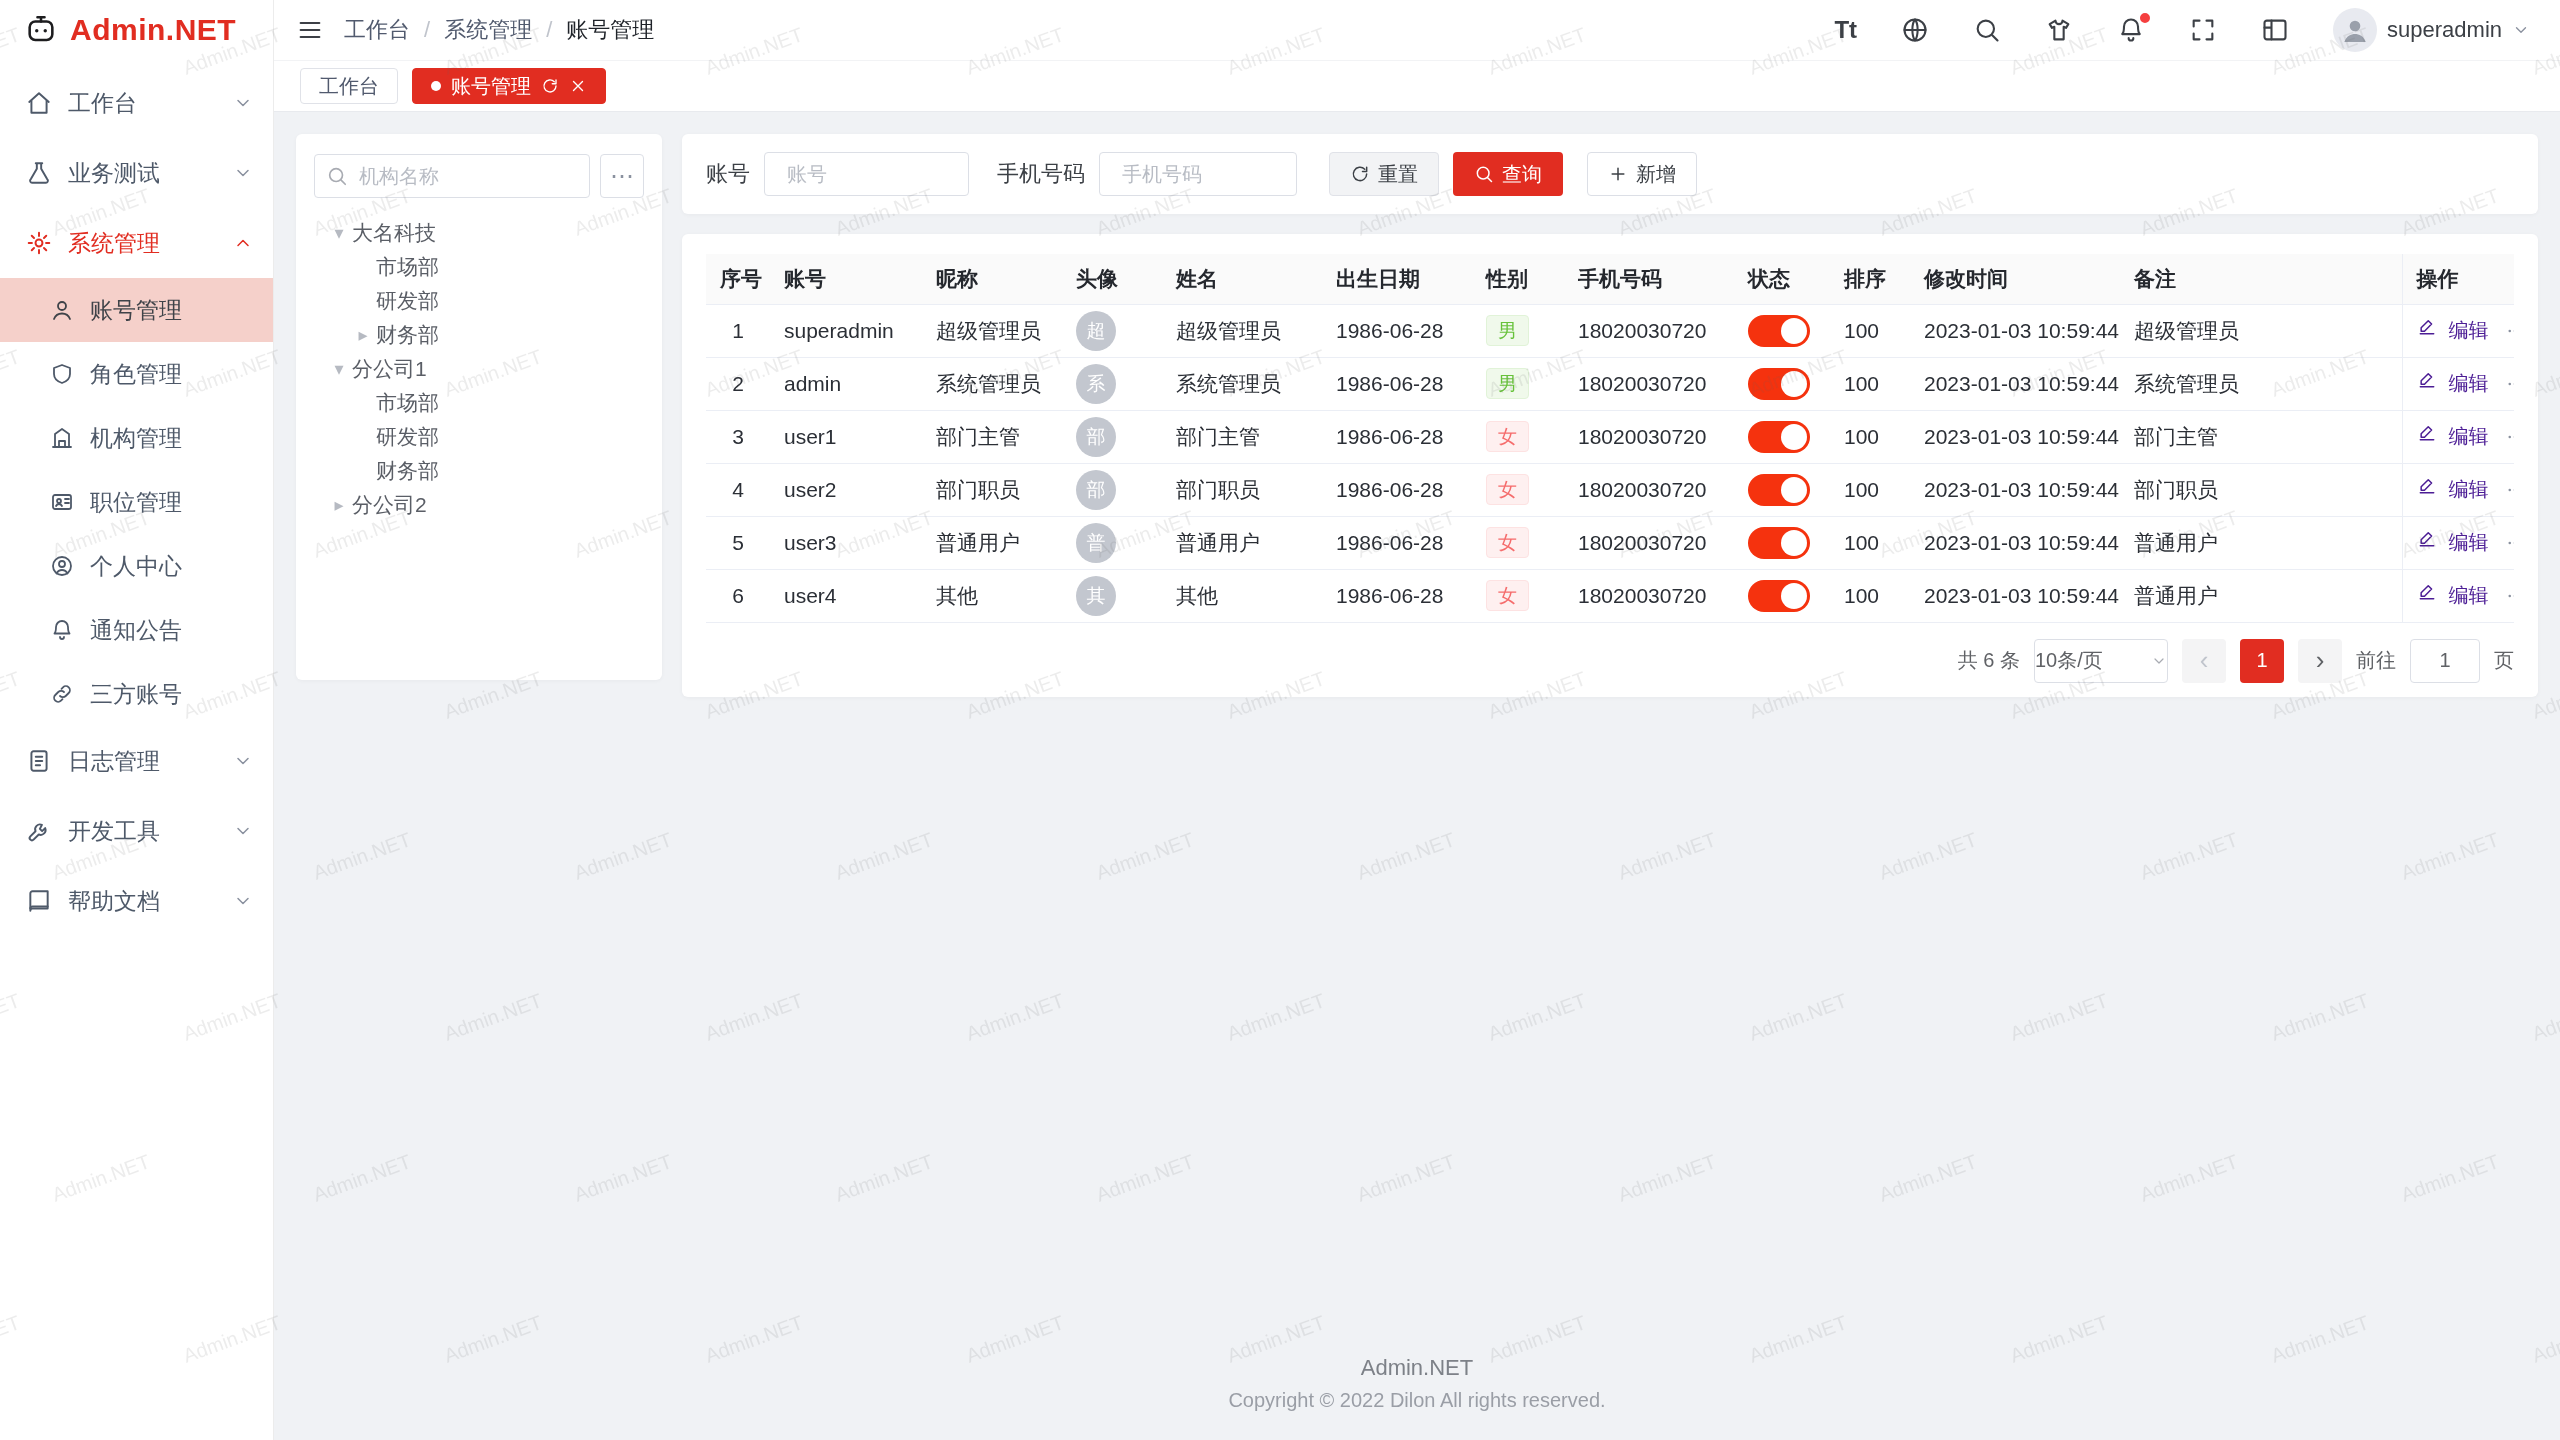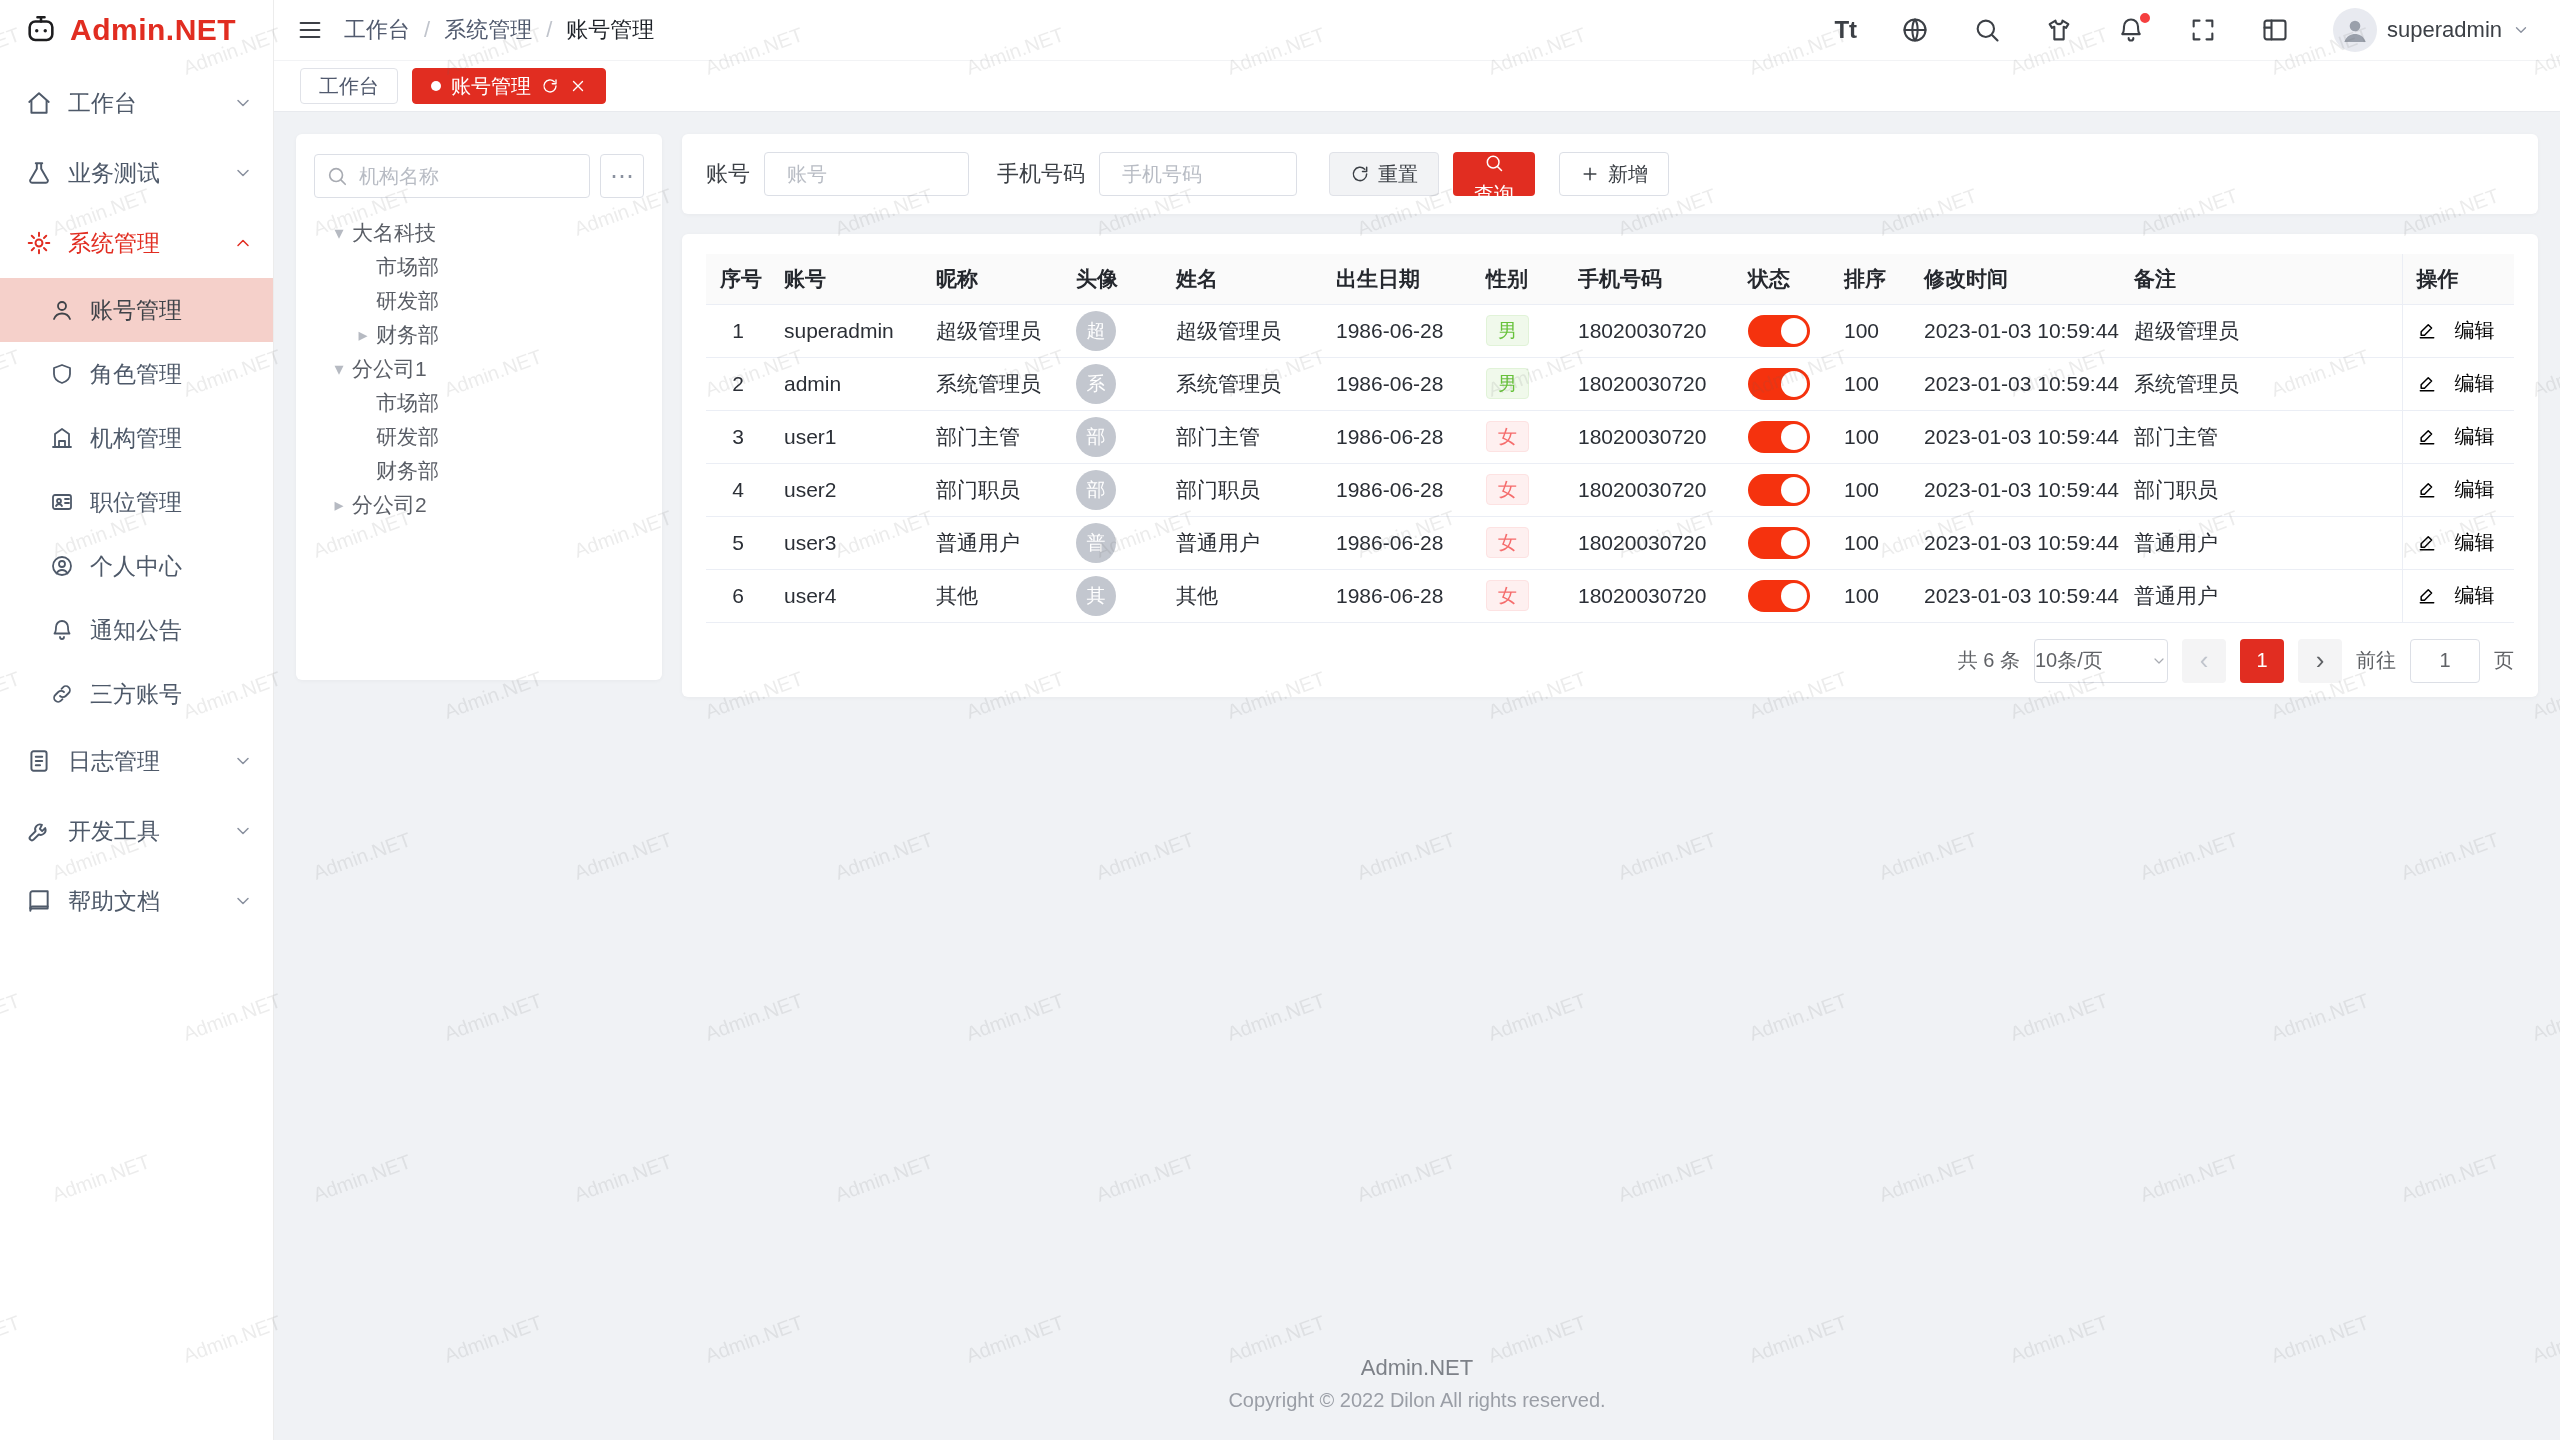--- a/index.html
+++ b/index.html
@@ -61,36 +61,36 @@
   .tree-caret { width:26px; color:#b6bac2; font-size:18px; text-align:center; flex-shrink:0; }
 
   .right-col { flex:1; min-width:0; display:flex; flex-direction:column; gap:20px; }
   .filter-card { height:80px; display:flex; align-items:center; padding:0 24px; gap:14px; }
   .f-label { font-size:22px; color:#3c4046; white-space:nowrap; }
   .f-label.ml { margin-left:14px; }
   .acc-input { width:205px; } .ph-input { width:198px; }
   .btn { height:44px; display:inline-flex; align-items:center; gap:8px; padding:0 20px; border-radius:4px; font-size:20px; cursor:pointer; border:1px solid transparent; white-space:nowrap; }
   .btn .b-icon { width:20px; height:20px; }
   .btn-reset { background:#f2f3f5; border-color:#e0e2e8; color:#3c4046; margin-left:18px; }
-  .btn-query { background:#e12d21; color:#fff;flex-direction:column; }
+  .btn-query { background:#e12d21; color:#fff; }
   .btn-add { background:#fff; border-color:#dcdfe6; color:#3c4046; margin-left:10px; }
 
   .table-card { padding:20px 24px 14px; }
   table { width:100%; border-collapse:collapse; table-layout:fixed; font-size:21px; }
   thead th { background:#fafafa; height:50px; text-align:left; padding:0 14px; color:#25282e; font-weight:600; border-bottom:1px solid #ebeef5; white-space:nowrap; }
   tbody td { height:53px; padding:0 14px; border-bottom:1px solid #ebeef5; color:#2b2f36; white-space:nowrap; overflow:hidden; }
   th.center, td.center { text-align:center; }
   th.op, td.op { border-left:1px solid #ebeef5; }
   .tavatar { width:40px; height:40px; border-radius:50%; background:#c3c7cf; color:#fff; display:inline-flex; align-items:center; justify-content:center; font-size:19px; }
   .badge { display:inline-block; padding:3px 11px; border-radius:4px; font-size:19px; line-height:1.25; }
   .badge.m { color:#67c23a; background:#f0f9eb; border:1px solid #e1f3d8; }
   .badge.f { color:#f56c6c; background:#fef0f0; border:1px solid #fde2e2; }
   .toggle { width:62px; height:32px; border-radius:16px; background:#f5320e; position:relative; display:inline-block; vertical-align:middle; cursor:pointer; }
   .toggle::after { content:""; position:absolute; right:3px; top:3px; width:26px; height:26px; border-radius:50%; background:#fff; }
-  .edit-link { color:#000000; display:inline-flex; align-items:center; gap:18px; font-size:20px; cursor:pointer; vertical-align:middle; }
+  .edit-link { color:#4c1d95; display:inline-flex; align-items:flex-start; gap:12px; font-size:20px; cursor:pointer; vertical-align:middle; }
   .ei { width:20px; height:20px; display:inline-block; }
   .row-dots { display:inline-block; width:24px; height:18px; color:#8a919f; margin-left:14px; cursor:pointer; vertical-align:middle; }
 
   .pager { display:flex; justify-content:flex-end; align-items:center; gap:14px; margin-top:16px; font-size:20px; color:#606266; }
   .size-select { height:44px; min-width:134px; border:1px solid #dcdfe6; border-radius:4px; display:flex; align-items:center; justify-content:space-between; gap:10px; padding:0 0; cursor:pointer; }
   .ss-chev { width:16px; height:16px; color:#a8abb2; }
   .pg-btn { width:44px; height:44px; background:#f4f4f5; border-radius:4px; display:flex; align-items:center; justify-content:center; font-size:26px; color:#c0c4cc; cursor:pointer; }
   .pg-btn.next { color:#606266; }
   .pg-cur { width:44px; height:44px; background:#e12d21; color:#fff; border-radius:4px; display:flex; align-items:center; justify-content:center; cursor:pointer; }
   .goto-input { width:70px; height:44px; border:1px solid #dcdfe6; border-radius:4px; text-align:center; font-size:20px; color:#606266; outline:none; }

